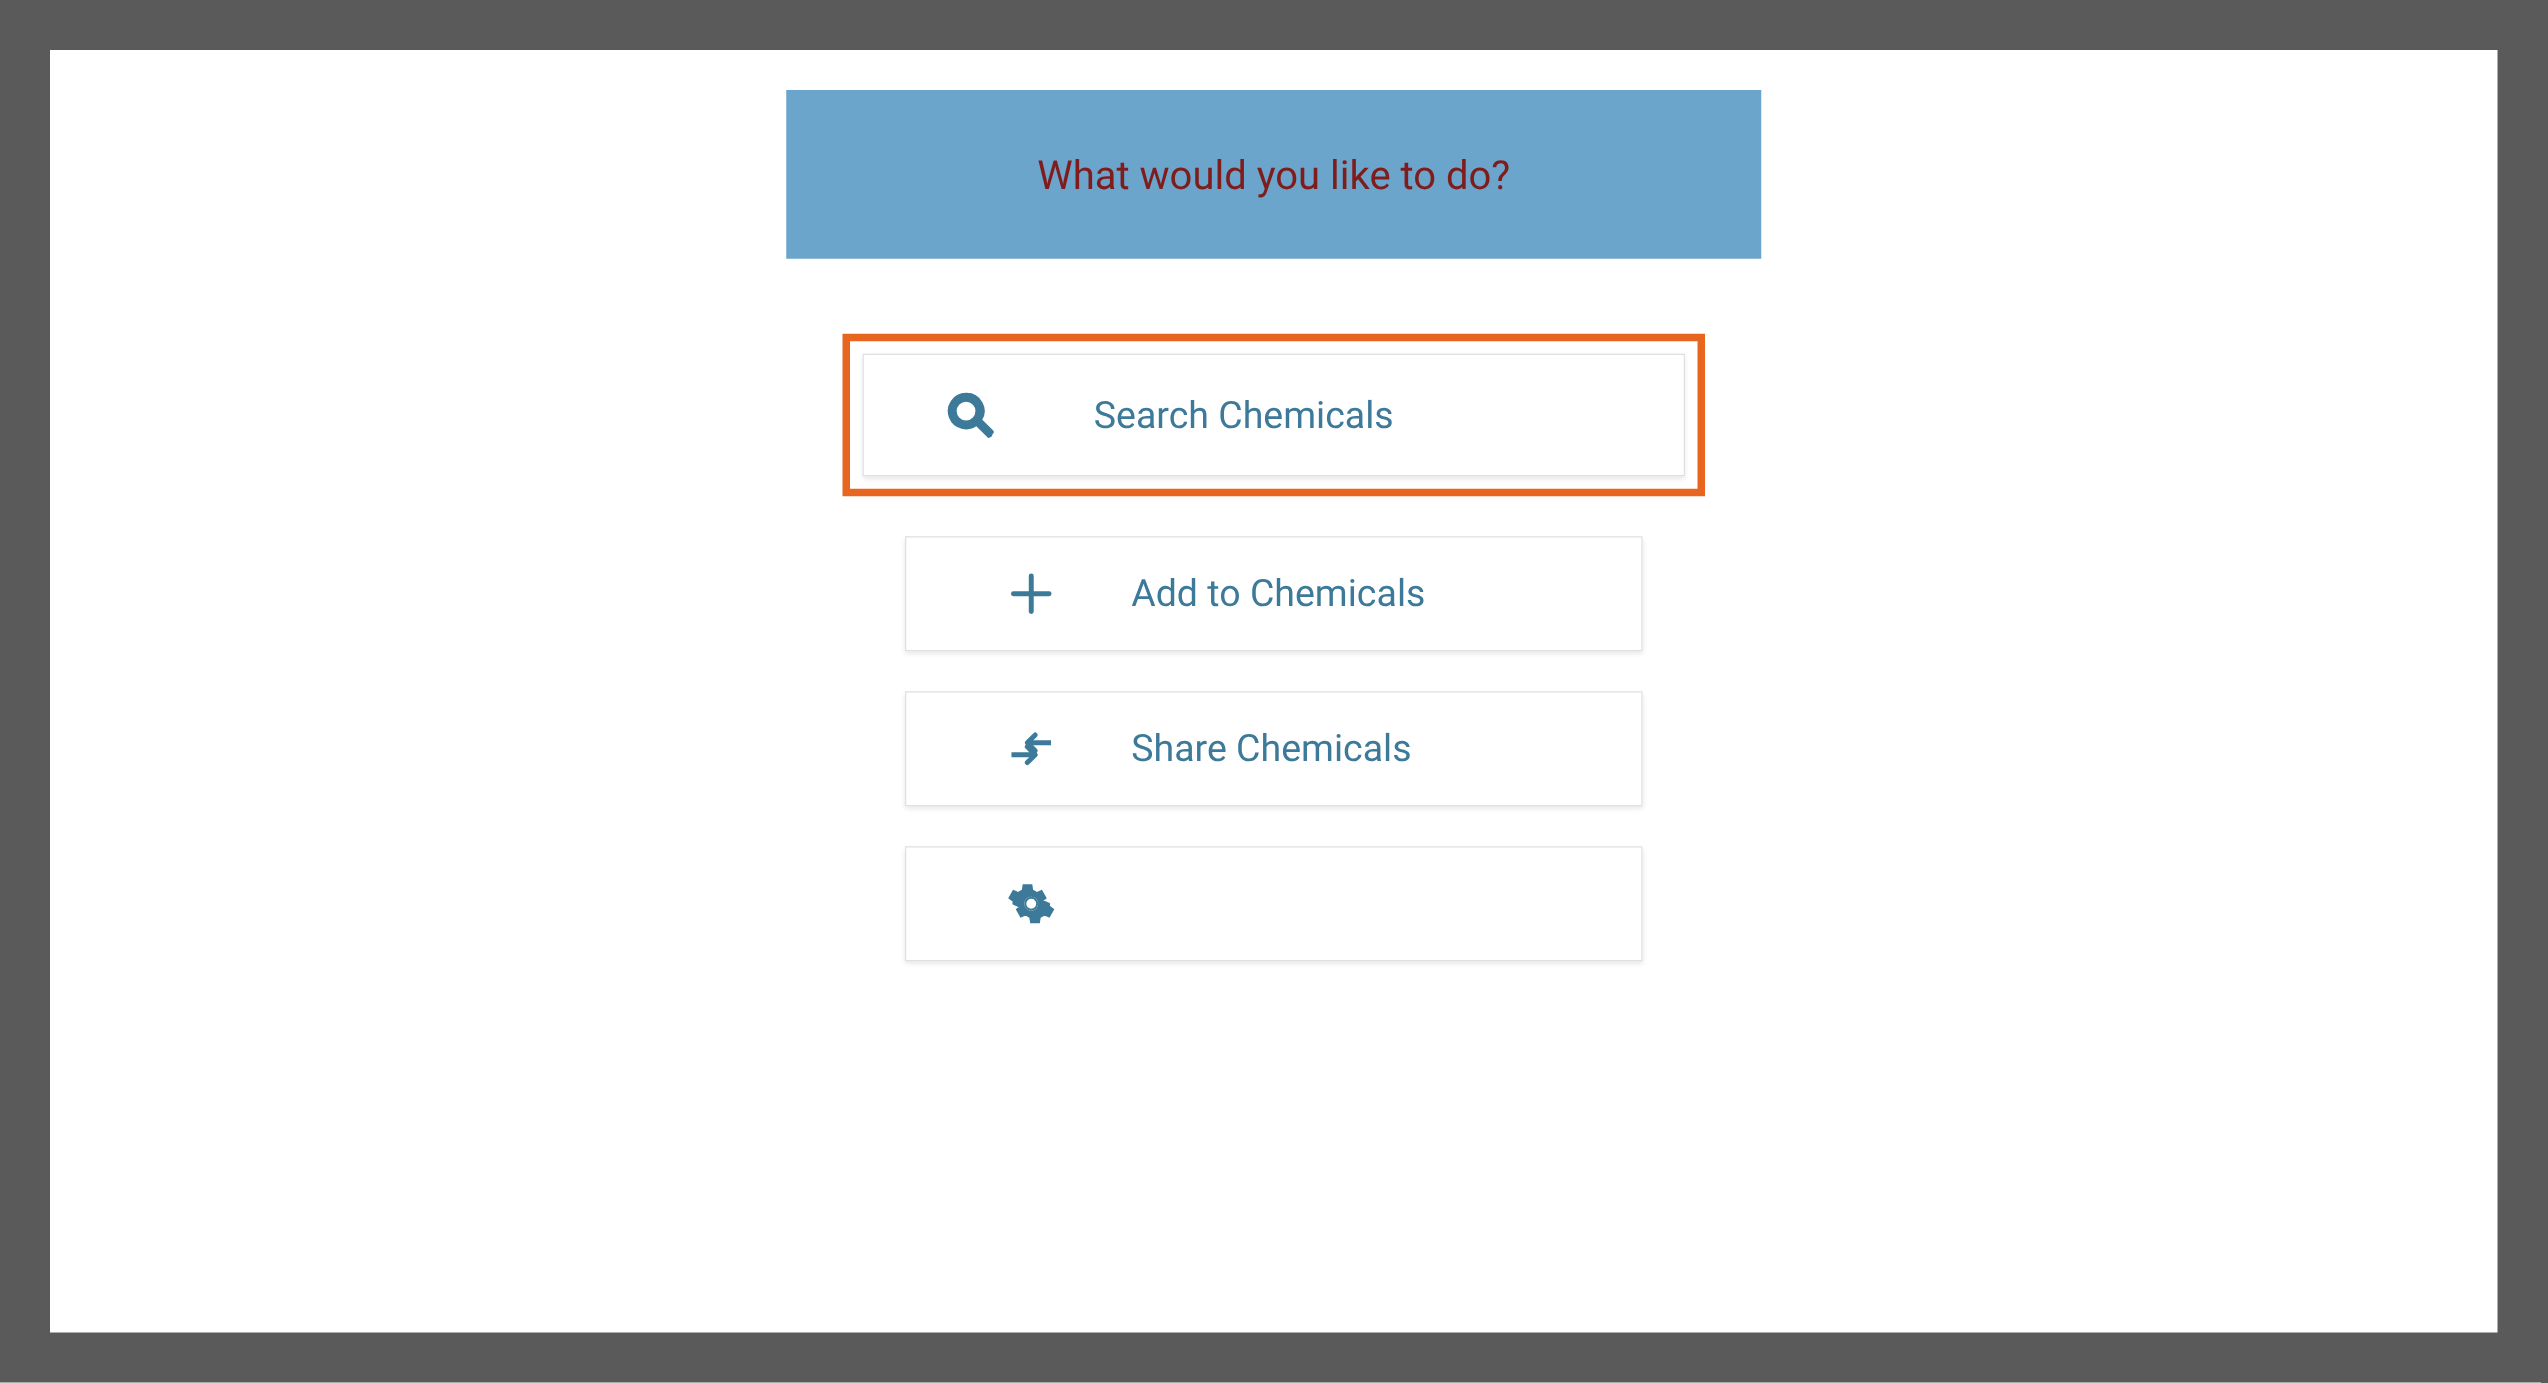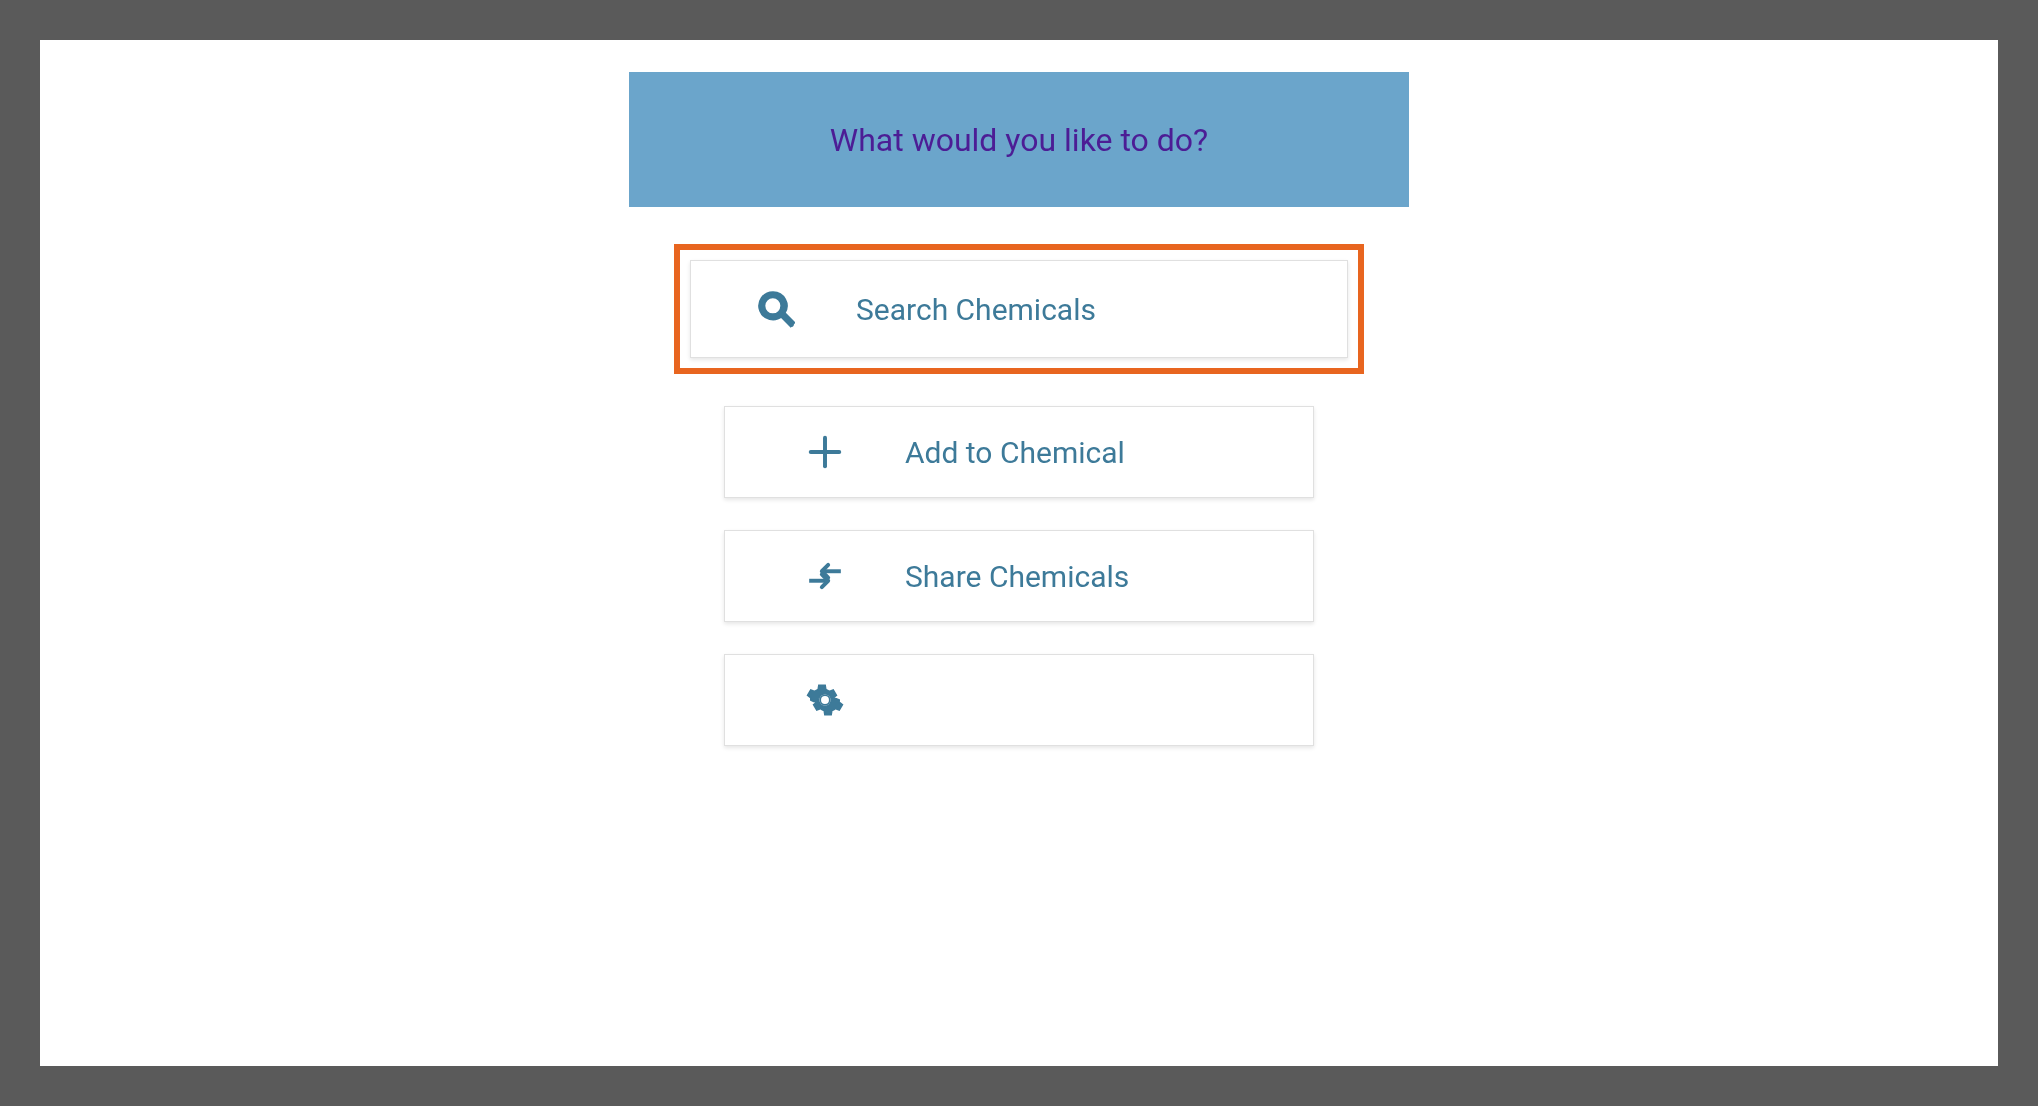--- a/index.html
+++ b/index.html
@@ -24,29 +24,29 @@
       width: 100%;
       height: 100%;
       display: flex;
       flex-direction: column;
       align-items: center;
       padding-top: 32px;
     }
     
     .header-banner {
       background: #6ba5cb;
-      color: #4c1d95;
+      color: #7f1d1d;
       width: 780px;
       height: 135px;
       display: flex;
       align-items: center;
       justify-content: center;
       font-size: 32px;
       font-weight: 400;
-      margin-bottom: 37px;
+      margin-bottom: 60px;
     }
     
     .menu-list {
       display: flex;
       flex-direction: column;
       gap: 32px;
       align-items: center;
     }
     
     .menu-item {
@@ -71,20 +71,21 @@
     
     .menu-item.highlighted-wrapper .menu-inner {
       background: #ffffff;
       width: 100%;
       height: 100%;
       display: flex;
       align-items: center;
       border: 1px solid #e0e0e0;
       box-shadow: 0 2px 4px rgba(0,0,0,0.1);
       padding-left: 55px;
+      gap: 19px;
     }
     
     .icon-slot {
       width: 60px;
       display: flex;
       align-items: center;
       justify-content: center;
       margin-right: 50px;
     }
     
@@ -125,21 +126,21 @@
       </div>
     </div>
 
     <div class="menu-item">
       <span class="icon-slot">
         <svg viewBox="0 0 24 24">
             <line x1="12" y1="3" x2="12" y2="21" stroke="#3d7a99" stroke-width="2.5" stroke-linecap="round"></line>
             <line x1="3" y1="12" x2="21" y2="12" stroke="#3d7a99" stroke-width="2.5" stroke-linecap="round"></line>
           </svg>
       </span>
-      <span class="menu-label">Add to Chemical</span>
+      <span class="menu-label">Add to Chemicals</span>
     </div>
 
     <div class="menu-item">
       <span class="icon-slot">
         <svg viewBox="0 0 24 24">
           <line x1="2" y1="15" x2="13" y2="15" stroke="#3d7a99" stroke-width="2.5"></line>
           <polyline points="10,11 14,15 10,19" fill="none" stroke="#3d7a99" stroke-width="2.5" stroke-linecap="round" stroke-linejoin="round"></polyline>
           <line x1="22" y1="9" x2="11" y2="9" stroke="#3d7a99" stroke-width="2.5"></line>
           <polyline points="14,5 10,9 14,13" fill="none" stroke="#3d7a99" stroke-width="2.5" stroke-linecap="round" stroke-linejoin="round"></polyline>
         </svg>

